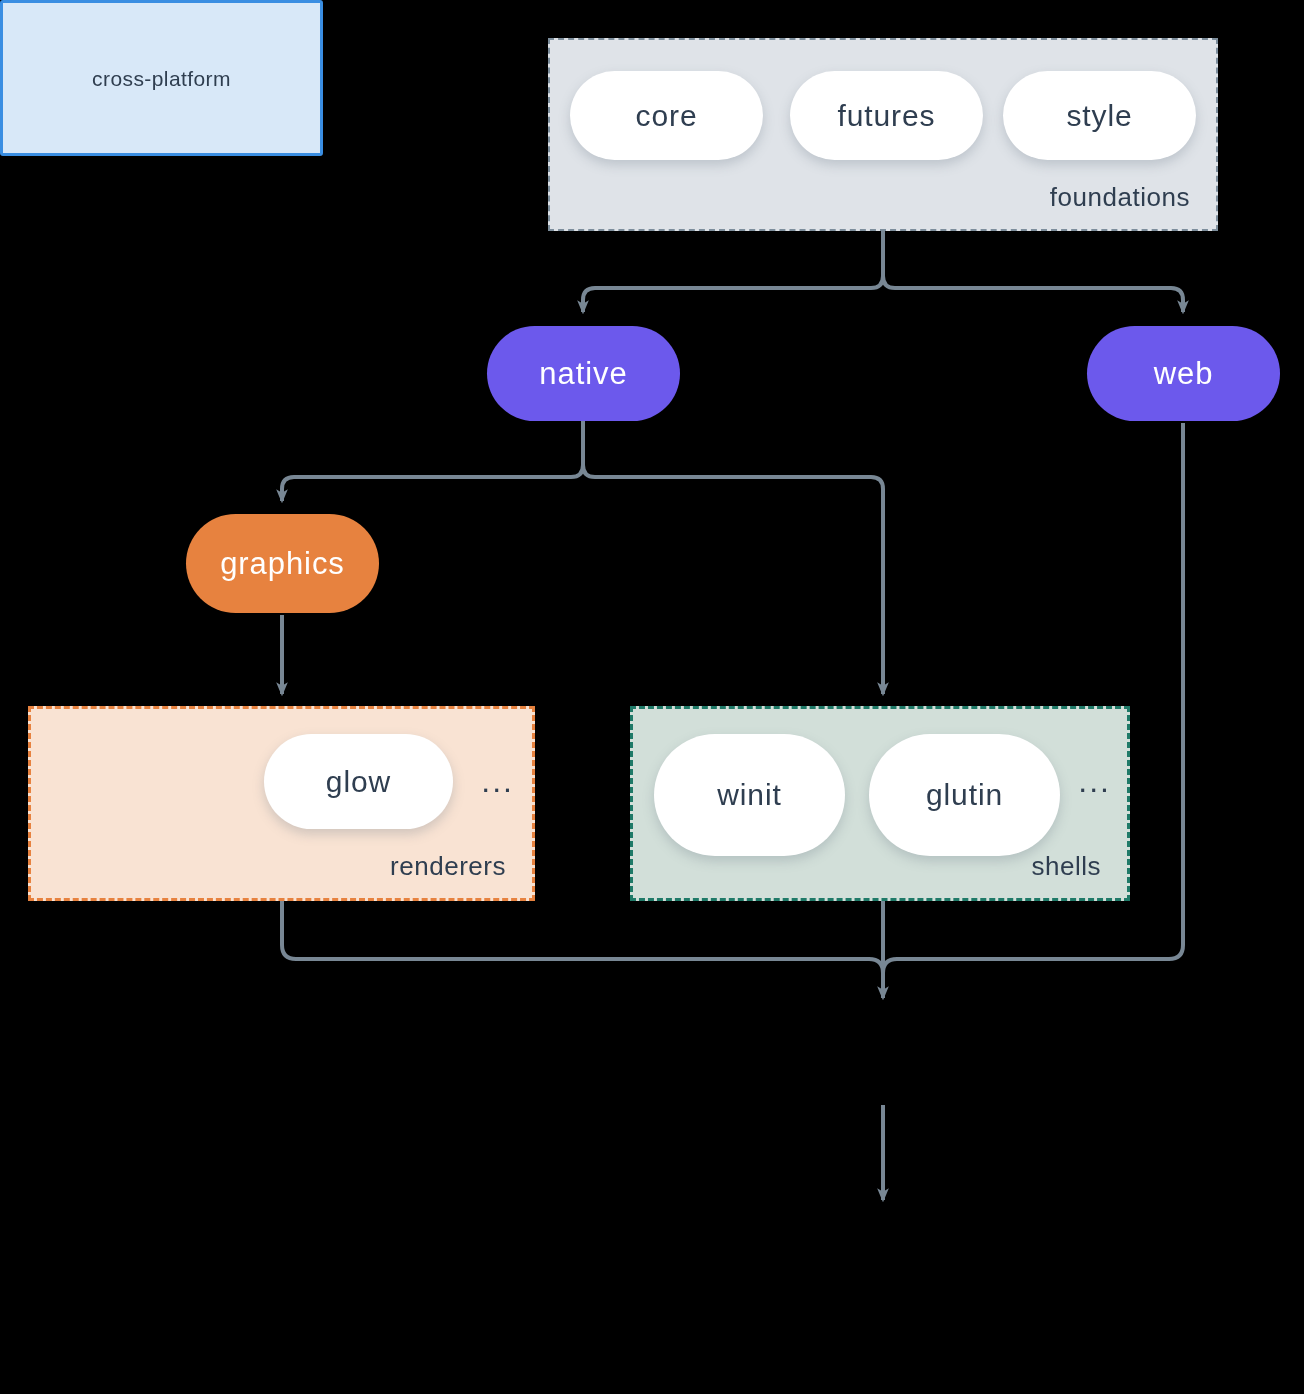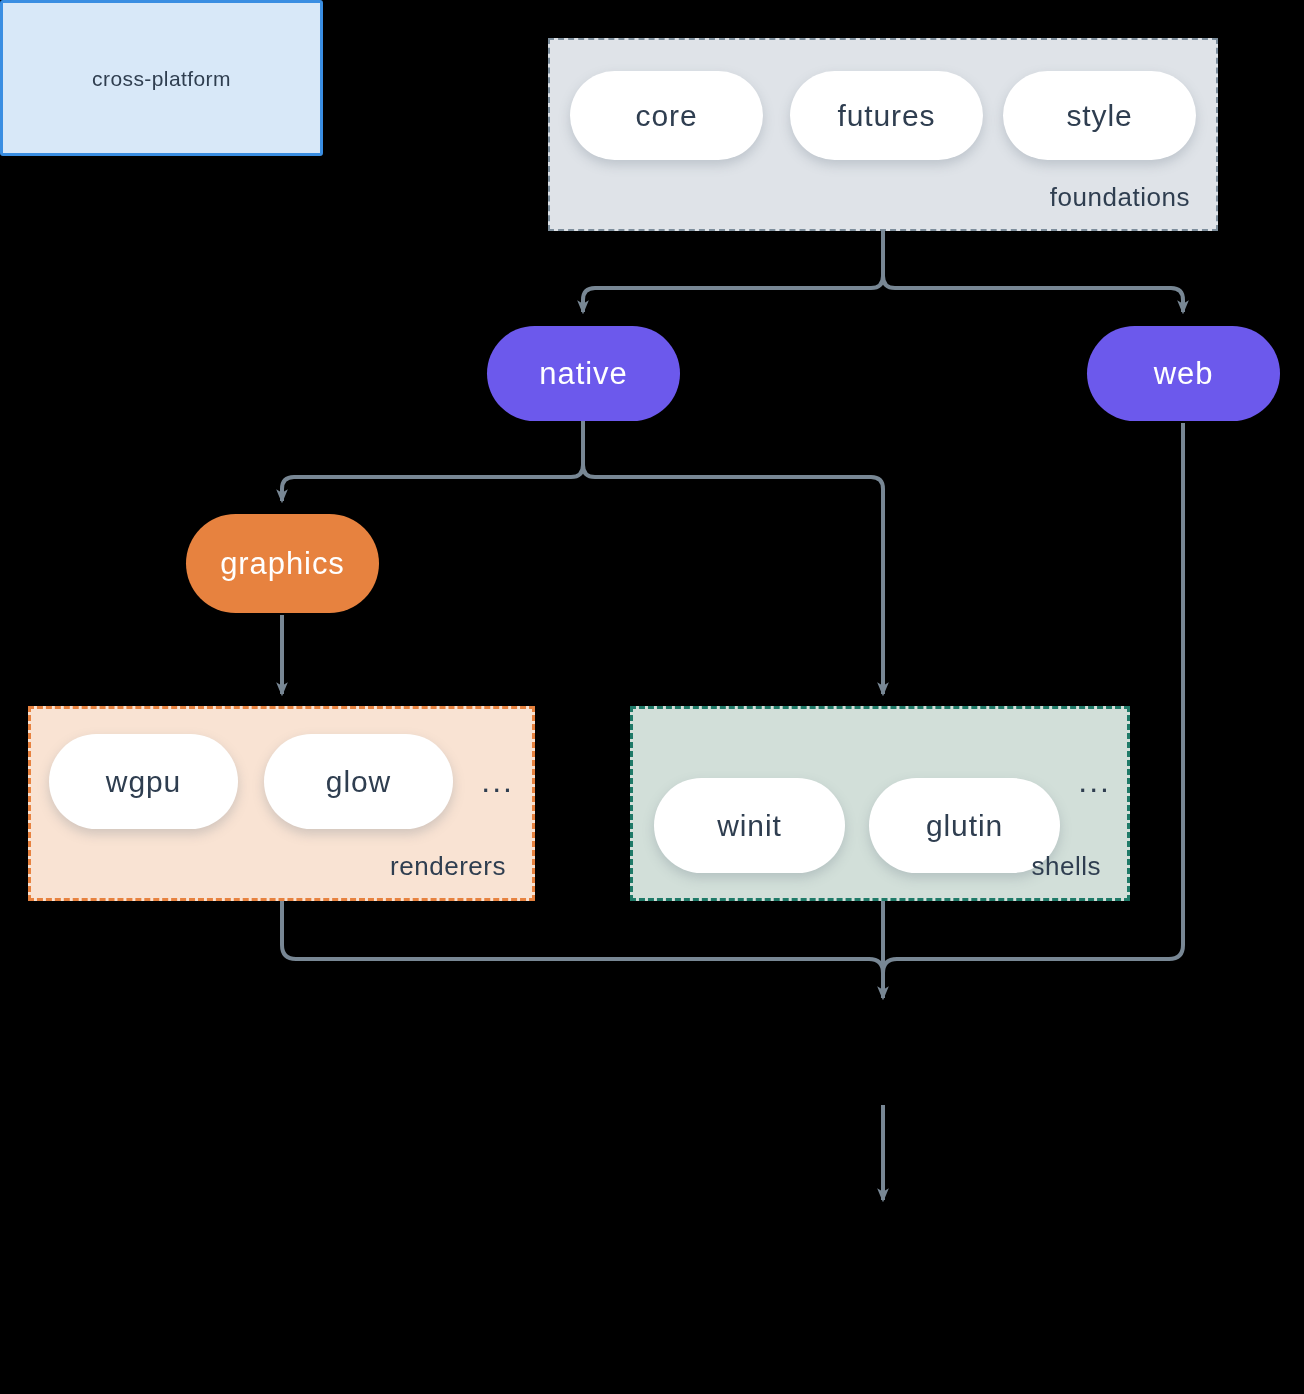--- a/index.html
+++ b/index.html
@@ -53,21 +53,21 @@
     left:28px;top:706px;width:507px;height:195px;
     background:var(--renderers-bg);border:3px dashed var(--renderers-border);
   }
   #box-renderers .pill{top:25px;width:189px;height:95px;}
   #pill-wgpu{left:18px;} #pill-glow{left:233px;}
   #box-renderers .ellipsis{right:18px;top:25px;height:95px;}
   #box-shells{
     left:630px;top:706px;width:500px;height:195px;
     background:var(--shells-bg);border:3px dashed var(--shells-border);
   }
-  #box-shells .pill{top:25px;width:191px;height:95px;margin-top:44px;}
+  #box-shells .pill{top:25px;width:191px;height:122px;}
   #pill-winit{left:21px;} #pill-glutin{left:236px;}
   #box-shells .ellipsis{right:16px;top:25px;height:95px;}
   #node-iced{left:787px;top:1010px;width:193px;height:95px;}
   #box-application{
     left:722px;top:1212px;width:323px;height:156px;box-sizing:border-box;
     background:var(--app-bg);border:3px solid var(--app-border);border-radius:3px;
     display:flex;flex-direction:column;align-items:center;justify-content:center;
     font-size:21px;line-height:47px;letter-spacing:0.02em;color:var(--text-dark);
   }
 </style>
@@ -98,21 +98,20 @@
     <div id="pill-futures" class="pill">futures</div>
     <div id="pill-style" class="pill">style</div>
     <div class="grouplabel">foundations</div>
   </div>
 
   <div id="node-native" class="node purple">native</div>
   <div id="node-web" class="node purple">web</div>
   <div id="node-graphics" class="node orange">graphics</div>
 
   <div id="box-renderers" class="groupbox">
-    <div id="pill-wgpu" class="pill">wgpu</div>
     <div id="pill-glow" class="pill">glow</div>
     <div class="ellipsis">...</div>
     <div class="grouplabel">renderers</div>
   </div>
 
   <div id="box-shells" class="groupbox">
     <div id="pill-winit" class="pill">winit</div>
     <div id="pill-glutin" class="pill">glutin</div>
     <div class="ellipsis">...</div>
     <div class="grouplabel">shells</div>

